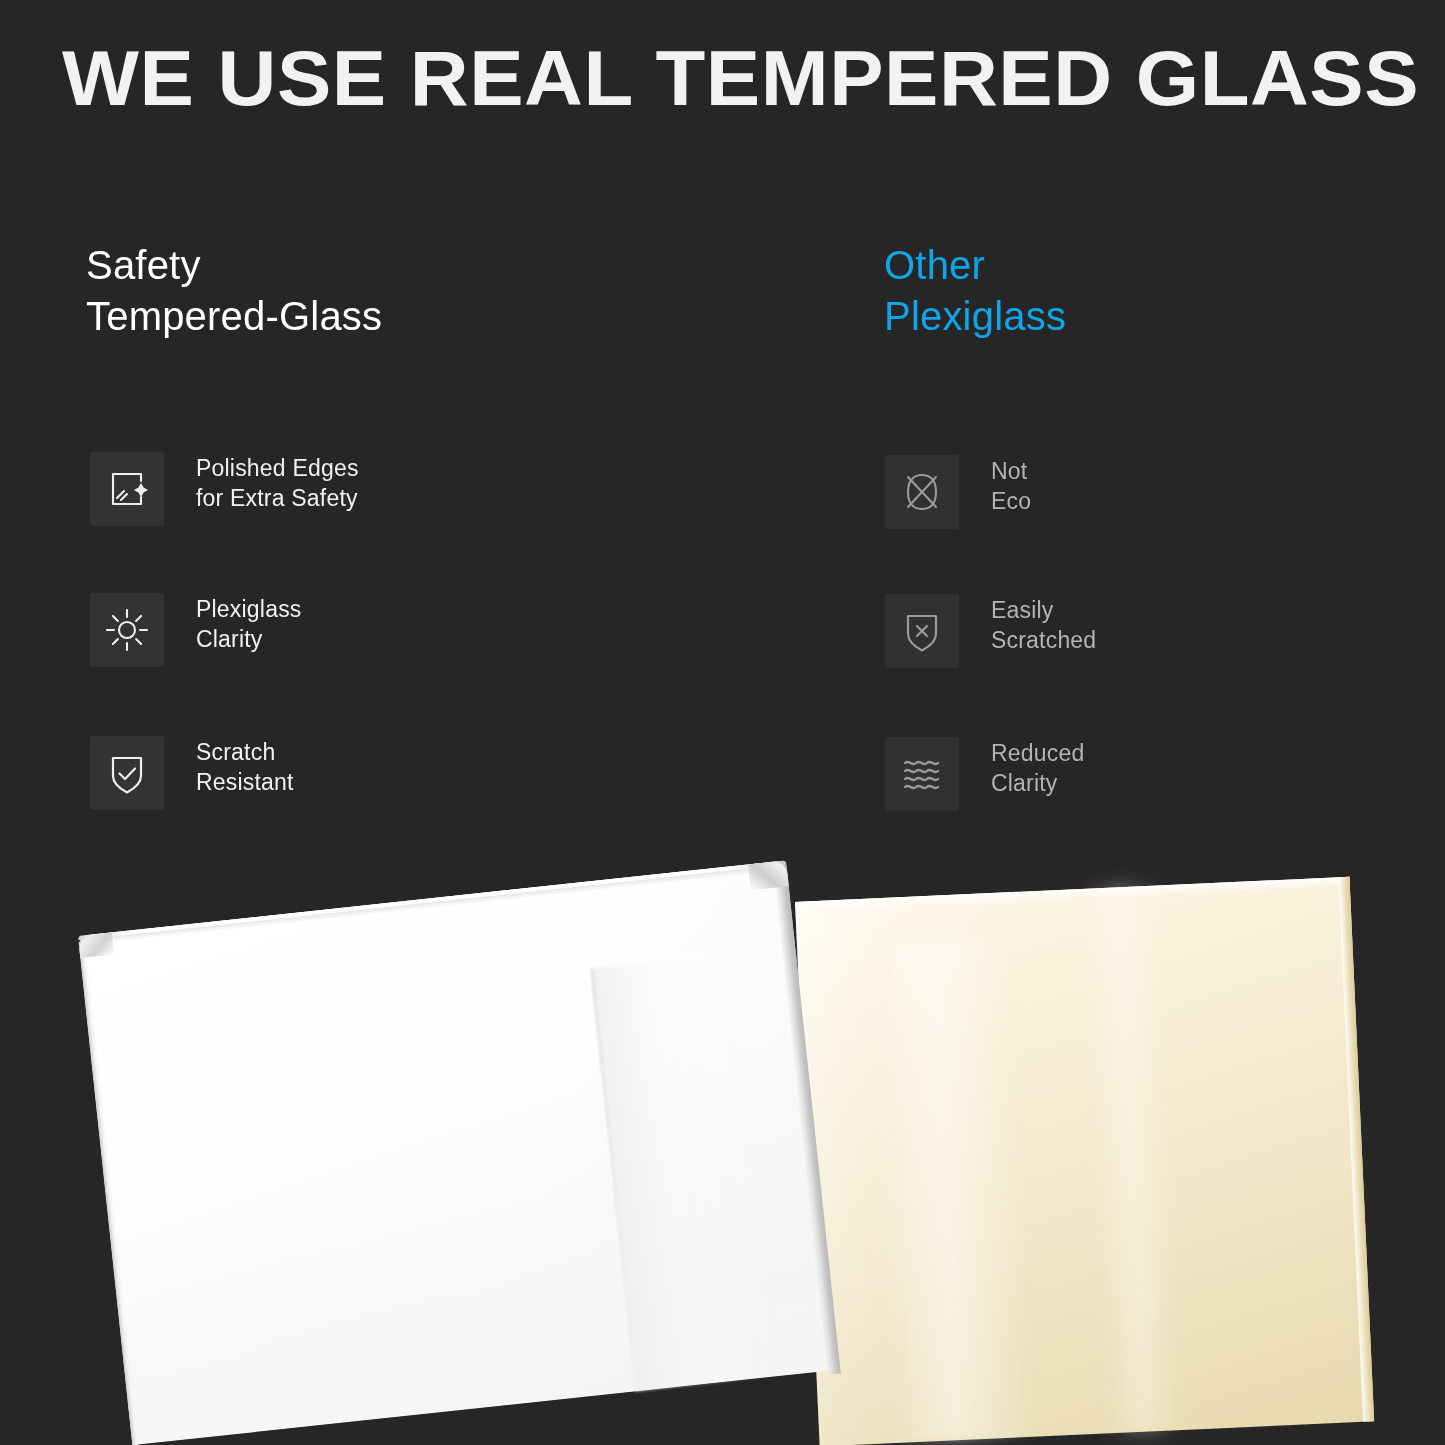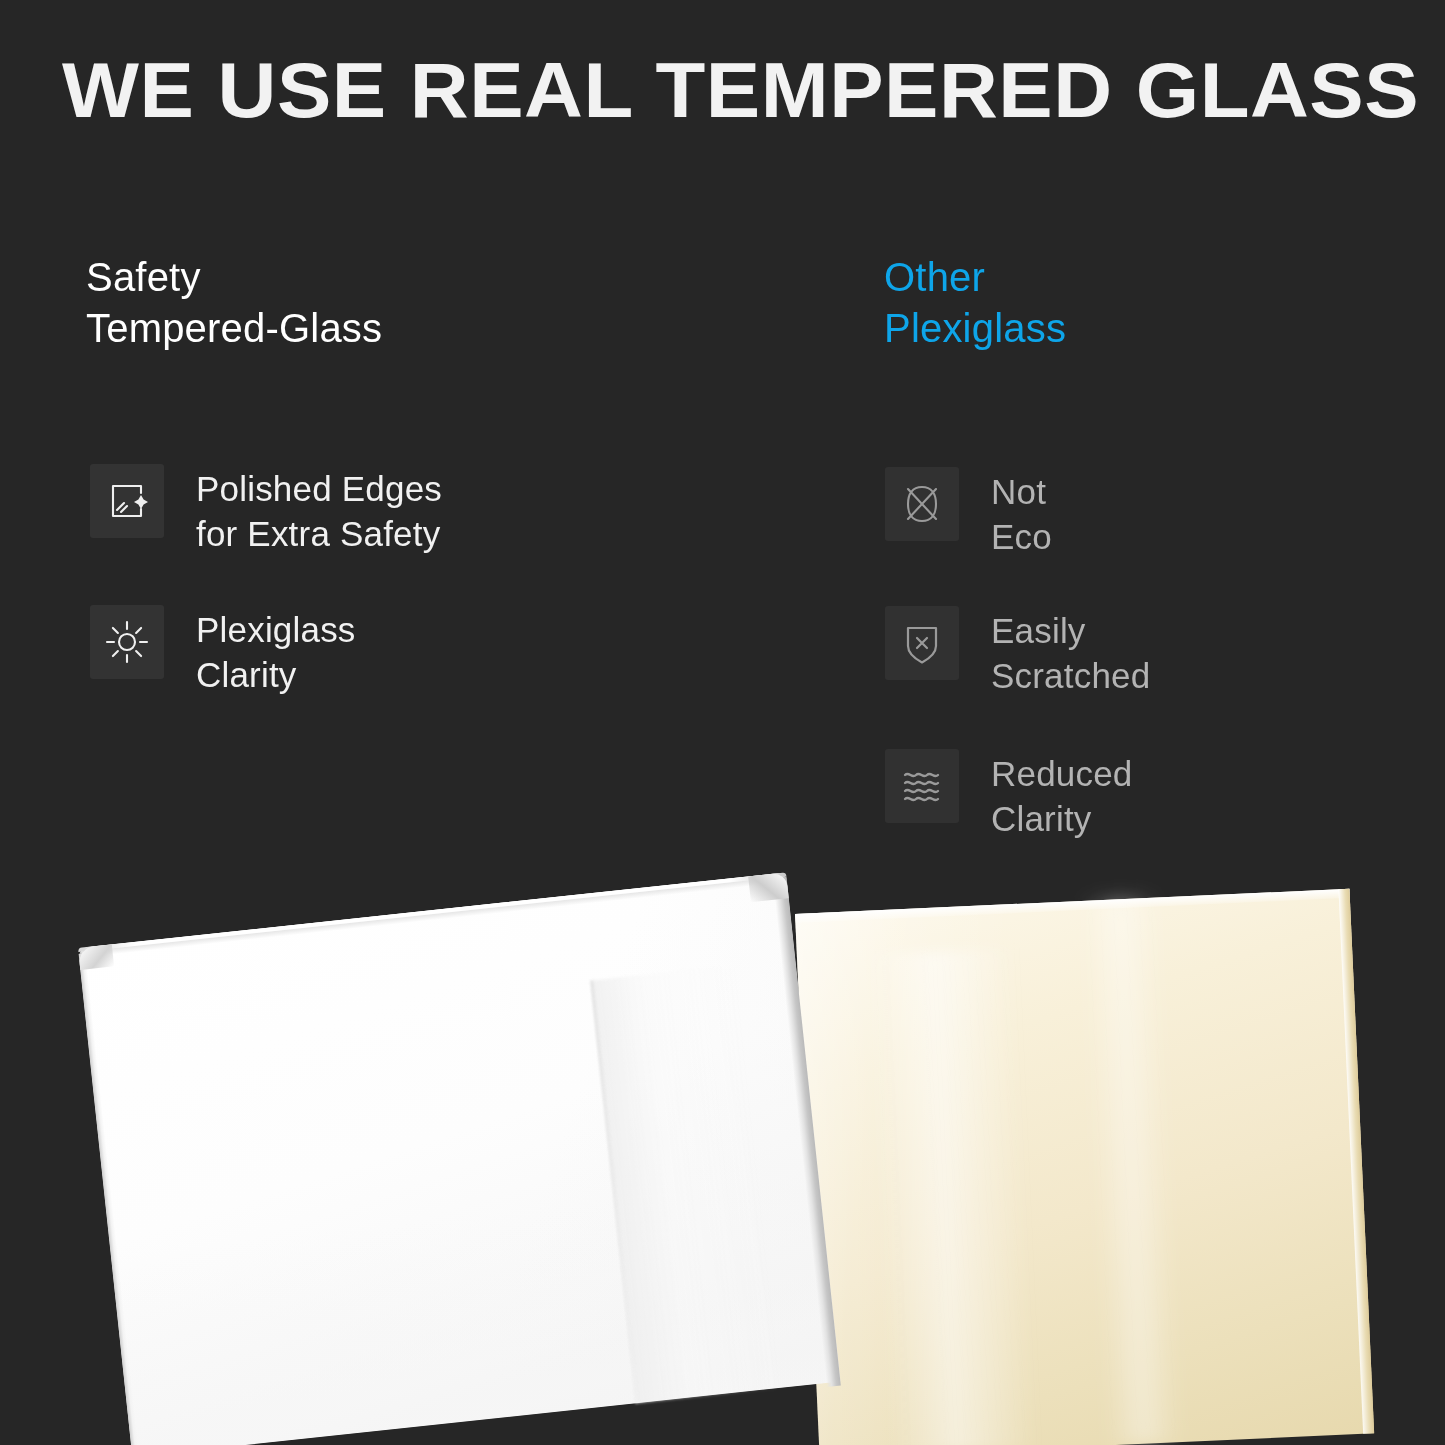--- a/index.html
+++ b/index.html
@@ -3,21 +3,21 @@
 <meta charset="utf-8">
 <style>
   html,body{margin:0;padding:0;}
   body{
     width:1445px;height:1445px;
     background:#262626;
     font-family:"Liberation Sans", sans-serif;
     overflow:hidden;
     position:relative;
   }
-  .stage{position:absolute;inset:0;overflow:hidden;margin-top:12px;}
+  .stage{position:absolute;inset:0;overflow:hidden;}
 
   
   .headline{
     position:absolute;
     left:62px; top:38px;
     width:1330px;
     color:#f2f2f2;
     font-size:78px;
     font-weight:700;
     letter-spacing:0.5px;
@@ -49,21 +49,21 @@
   .icon-tile{
     width:74px;height:74px;
     background:#333333;
     border-radius:3px;
     flex:none;
     display:flex;align-items:center;justify-content:center;
   }
   .icon-tile svg{display:block;}
   .feature-text{
     font-weight:300;
-    font-size:35px;
+    font-size:23px;
     line-height:1.29;
     letter-spacing:0.2px;
     white-space:nowrap;
   }
   .feature-text .l2{display:block;}
 
   .col-left .feature-text{color:#f1f1f1; margin-left:32px; margin-top:2px;}
   .col-right .feature-text{color:#b3b3b3; margin-left:32px; margin-top:2px;}
   .col-left .icon-tile{background:#333333;}
   .col-right .icon-tile{background:#313131;}
@@ -213,20 +213,32 @@
         <circle cx="24" cy="24" r="8"></circle>
         <path d="M24 4v7M24 37v7M4 24h7M37 24h7M9.9 9.9l5 5M33.1 33.1l5 5M38.1 9.9l-5 5M14.9 33.1l-5 5"></path>
       </svg>
     </span>
     <span class="feature-text">
       <span>Plexiglass</span>
       <span class="l2">Clarity</span>
     </span>
   </div>
 
+  <div class="feature-row col-left" id="feature-left-2">
+    <span class="icon-tile">
+      <svg width="48" height="48" viewBox="0 0 48 48" fill="none" stroke="#efefef" stroke-width="2.2" stroke-linecap="round" stroke-linejoin="round">
+        <path d="M10 9h28v18c0 8-8.5 13.5-14 16.5C18.5 40.5 10 35 10 27z"></path>
+        <path d="M16.5 24.5l5.5 5.5 10-10.5"></path>
+      </svg>
+    </span>
+    <span class="feature-text">
+      <span>Scratch</span>
+      <span class="l2">Resistant</span>
+    </span>
+  </div>
 
   <div class="feature-row col-right" id="feature-right-0">
     <span class="icon-tile">
       <svg width="48" height="48" viewBox="0 0 48 48" fill="none" stroke="#9a9a9a" stroke-width="2.1" stroke-linecap="round" stroke-linejoin="round">
         <path d="M24 7c9.4 0 14 6.6 14 17S33.4 41 24 41 10 34.4 10 24 14.6 7 24 7z"></path>
         <path d="M10 9l28 30M38 9L10 39"></path>
       </svg>
     </span>
     <span class="feature-text">
       <span>Not</span>

